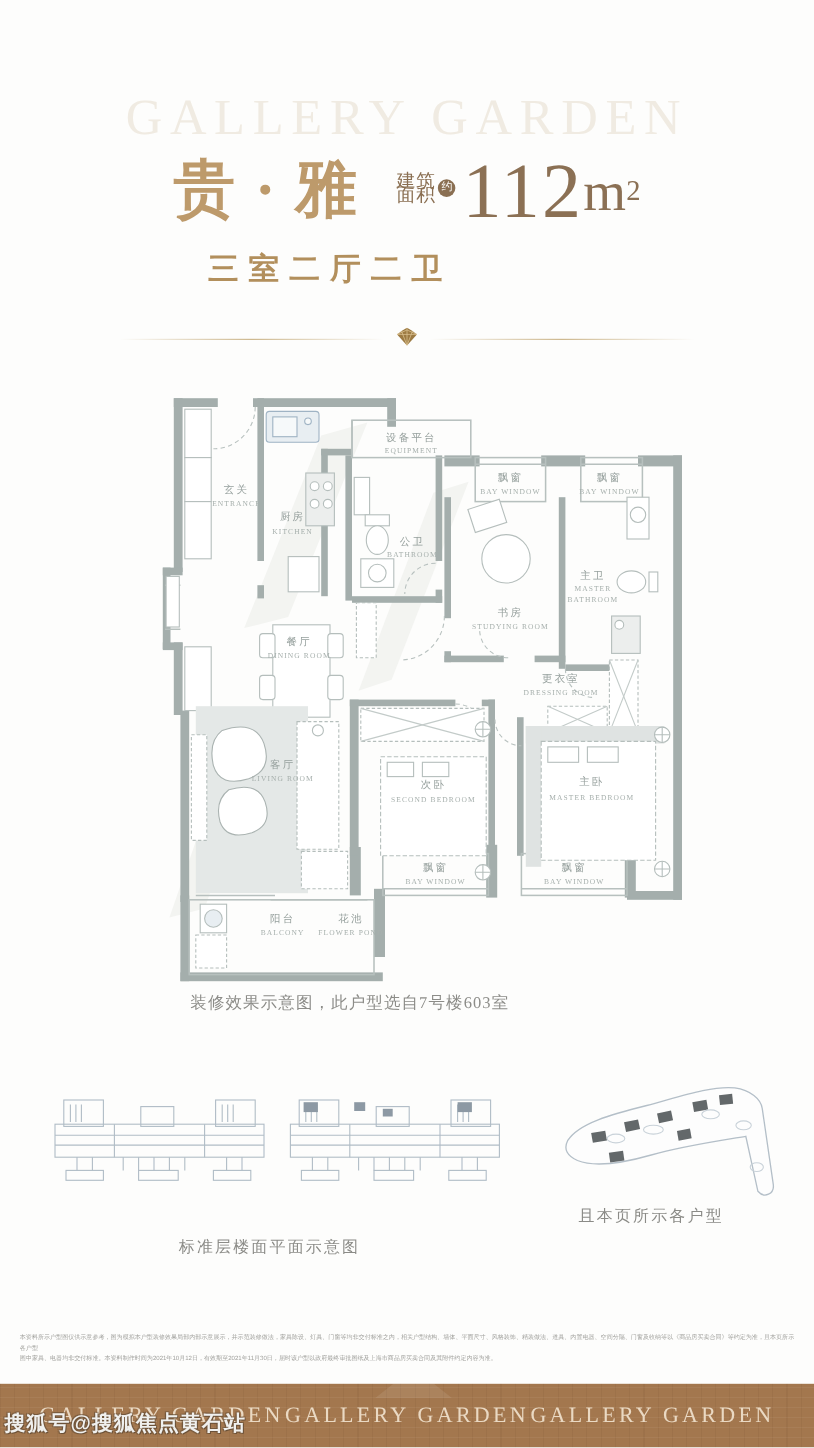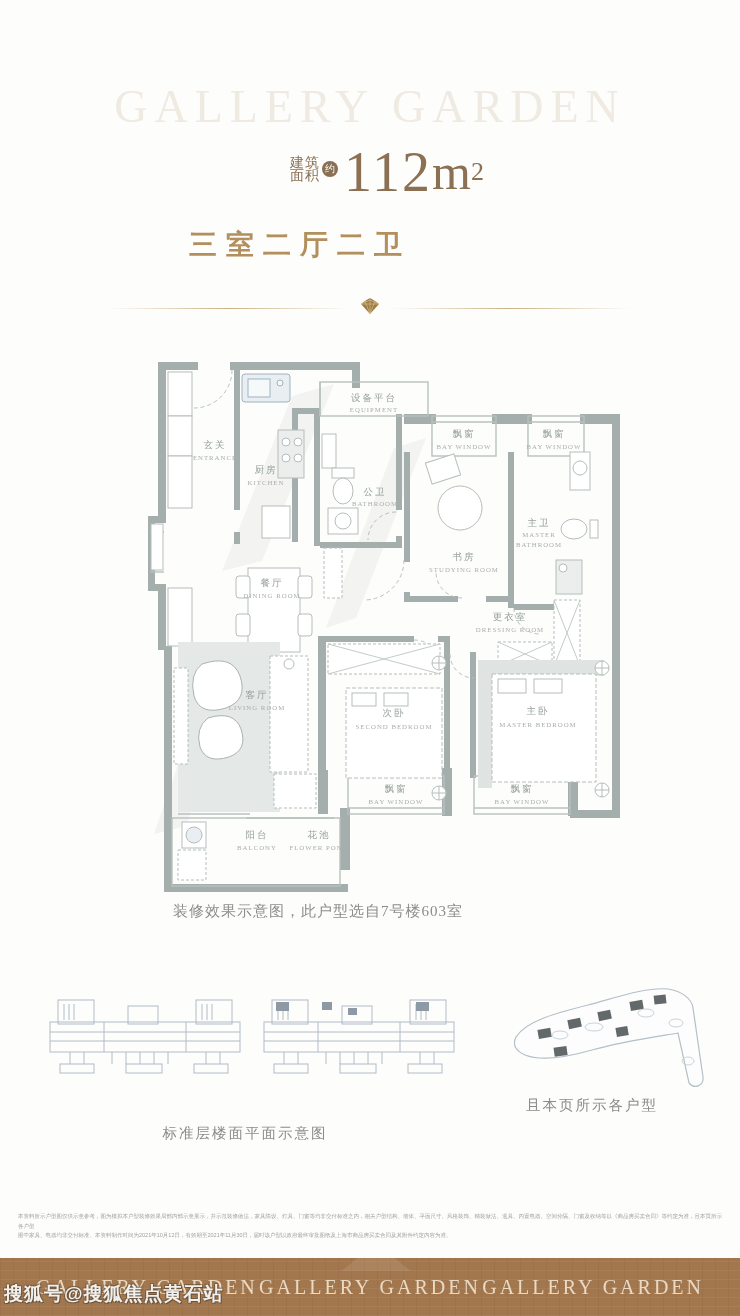--- a/index.html
+++ b/index.html
@@ -5,25 +5,25 @@
   html,body{margin:0;padding:0;background:#e9e9e9;}
   .page{position:relative;width:740px;height:1316px;margin:0 auto;background:#fdfdfc;overflow:hidden;
         font-family:"Liberation Serif","DejaVu Serif",serif;padding-left:44px;}
   
   .wm-title{position:absolute;top:80px;left:0;width:740px;text-align:center;
             font-size:46px;letter-spacing:7px;color:#f0ebe2;font-weight:400;white-space:nowrap;}
   .title-row{position:absolute;top:142px;left:0;width:740px;display:flex;justify-content:center;
              align-items:flex-end;gap:0;}
   .product-name{font-size:56px;line-height:62px;color:#bd9a6b;font-weight:700;letter-spacing:2px;}
   .area-group{display:flex;align-items:center;margin-left:34px;}
-  .area-label{display:flex;flex-direction:column;font-size:14px;line-height:13px;color:#8a6f52;
+  .area-label{display:flex;flex-direction:column;font-size:17px;line-height:13px;color:#8a6f52;
               letter-spacing:1px;margin-bottom:6px;}
   .area-badge{width:16px;height:16px;border-radius:50%;background:#8a6f52;color:#fdfdfc;
               font-size:10px;line-height:16px;text-align:center;margin:0 6px 6px 2px;}
-  .area-value{font-size:56px;line-height:60px;color:#8b7054;letter-spacing:2px;}
+  .area-value{font-size:71px;line-height:60px;color:#8b7054;letter-spacing:2px;}
   .area-unit{font-size:50px;color:#8b7054;}
   .area-sup{font-size:26px;color:#8b7054;vertical-align:28px;}
   .layout-spec{position:absolute;top:226px;left:0;width:600px;text-align:center;
                font-size:28px;letter-spacing:9px;color:#b28f5c;font-weight:600;}
   
   .divider{position:absolute;top:296px;left:0;width:740px;height:24px;display:flex;
            align-items:center;justify-content:center;}
   .divider .line{height:1px;width:240px;background:linear-gradient(90deg,rgba(201,177,131,0),#c9b183,rgba(201,177,131,0));}
   .divider .gem{margin:0 12px;}
   
@@ -59,20 +59,21 @@
   text{font-family:"Liberation Serif","DejaVu Serif",serif;}
 </style>
 </head>
 <body>
 
 <div class="page">
 
   <div class="wm-title">GALLERY GARDEN</div>
 
   <div class="title-row">
+    <span class="product-name">贵 · 雅</span>
     <span class="area-group">
       <span class="area-label">
         <span>建筑</span>
         <span>面积</span>
       </span>
       <span class="area-badge">约</span>
       <span class="area-value">112</span>
       <span class="area-unit">m</span>
       <span class="area-sup">2</span>
     </span>

